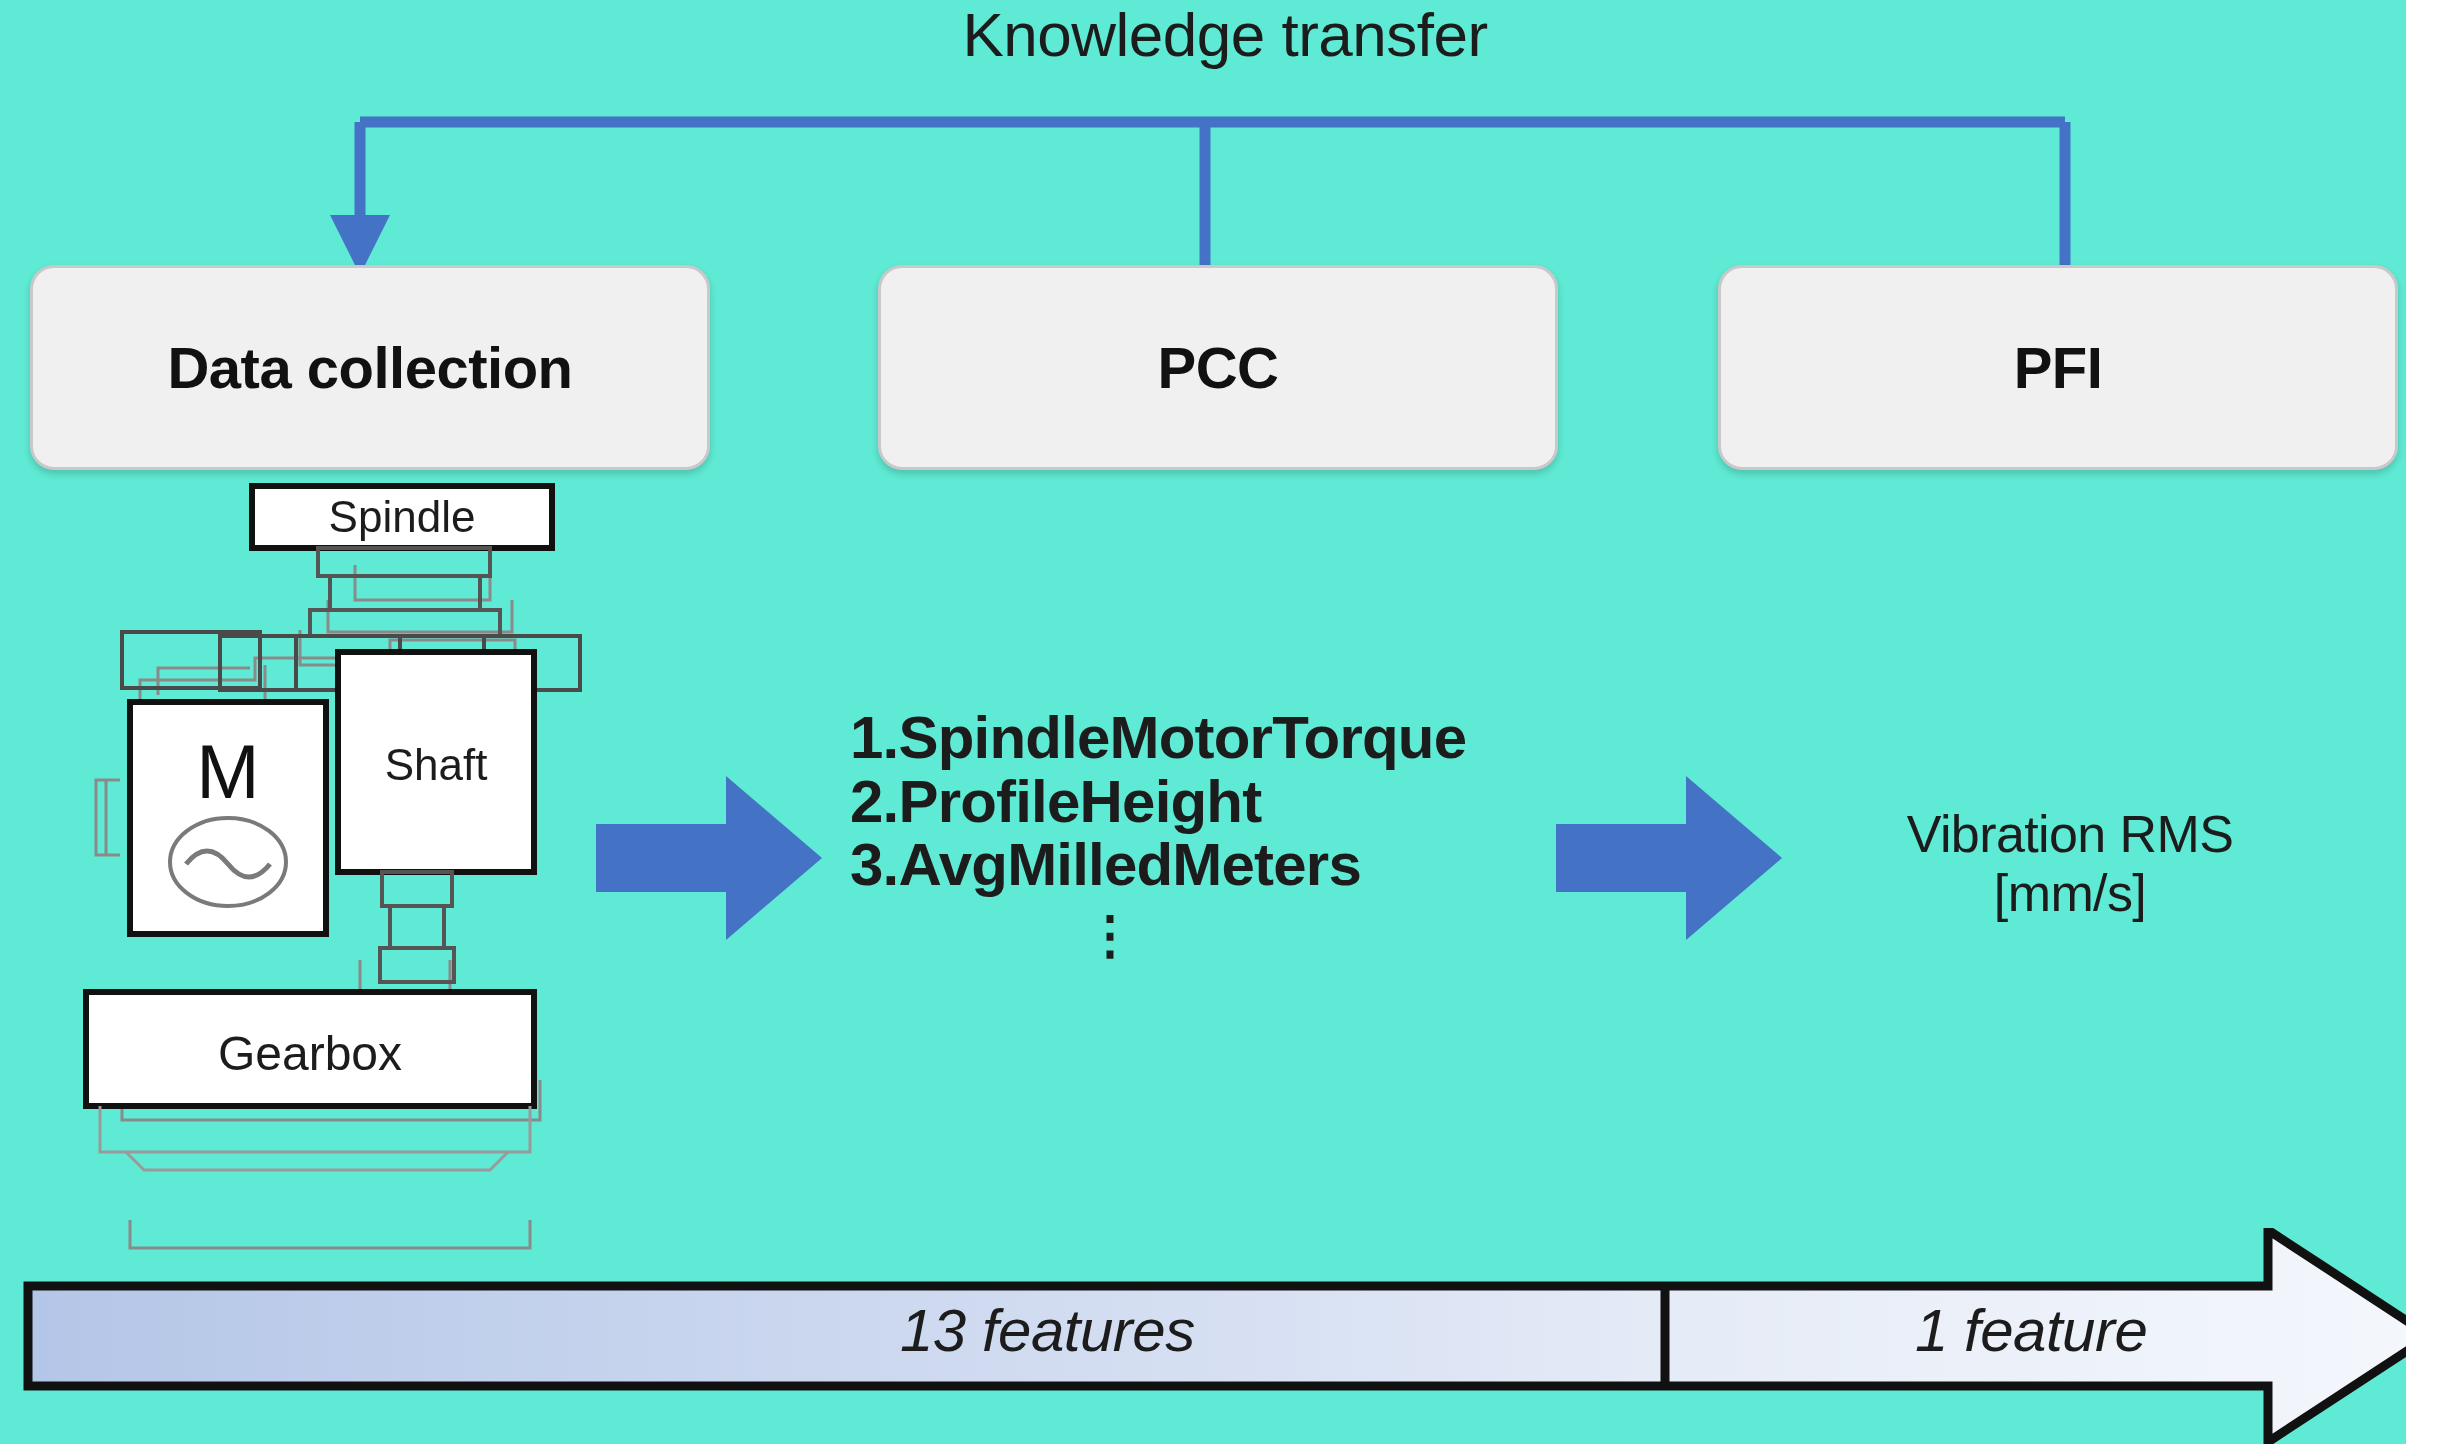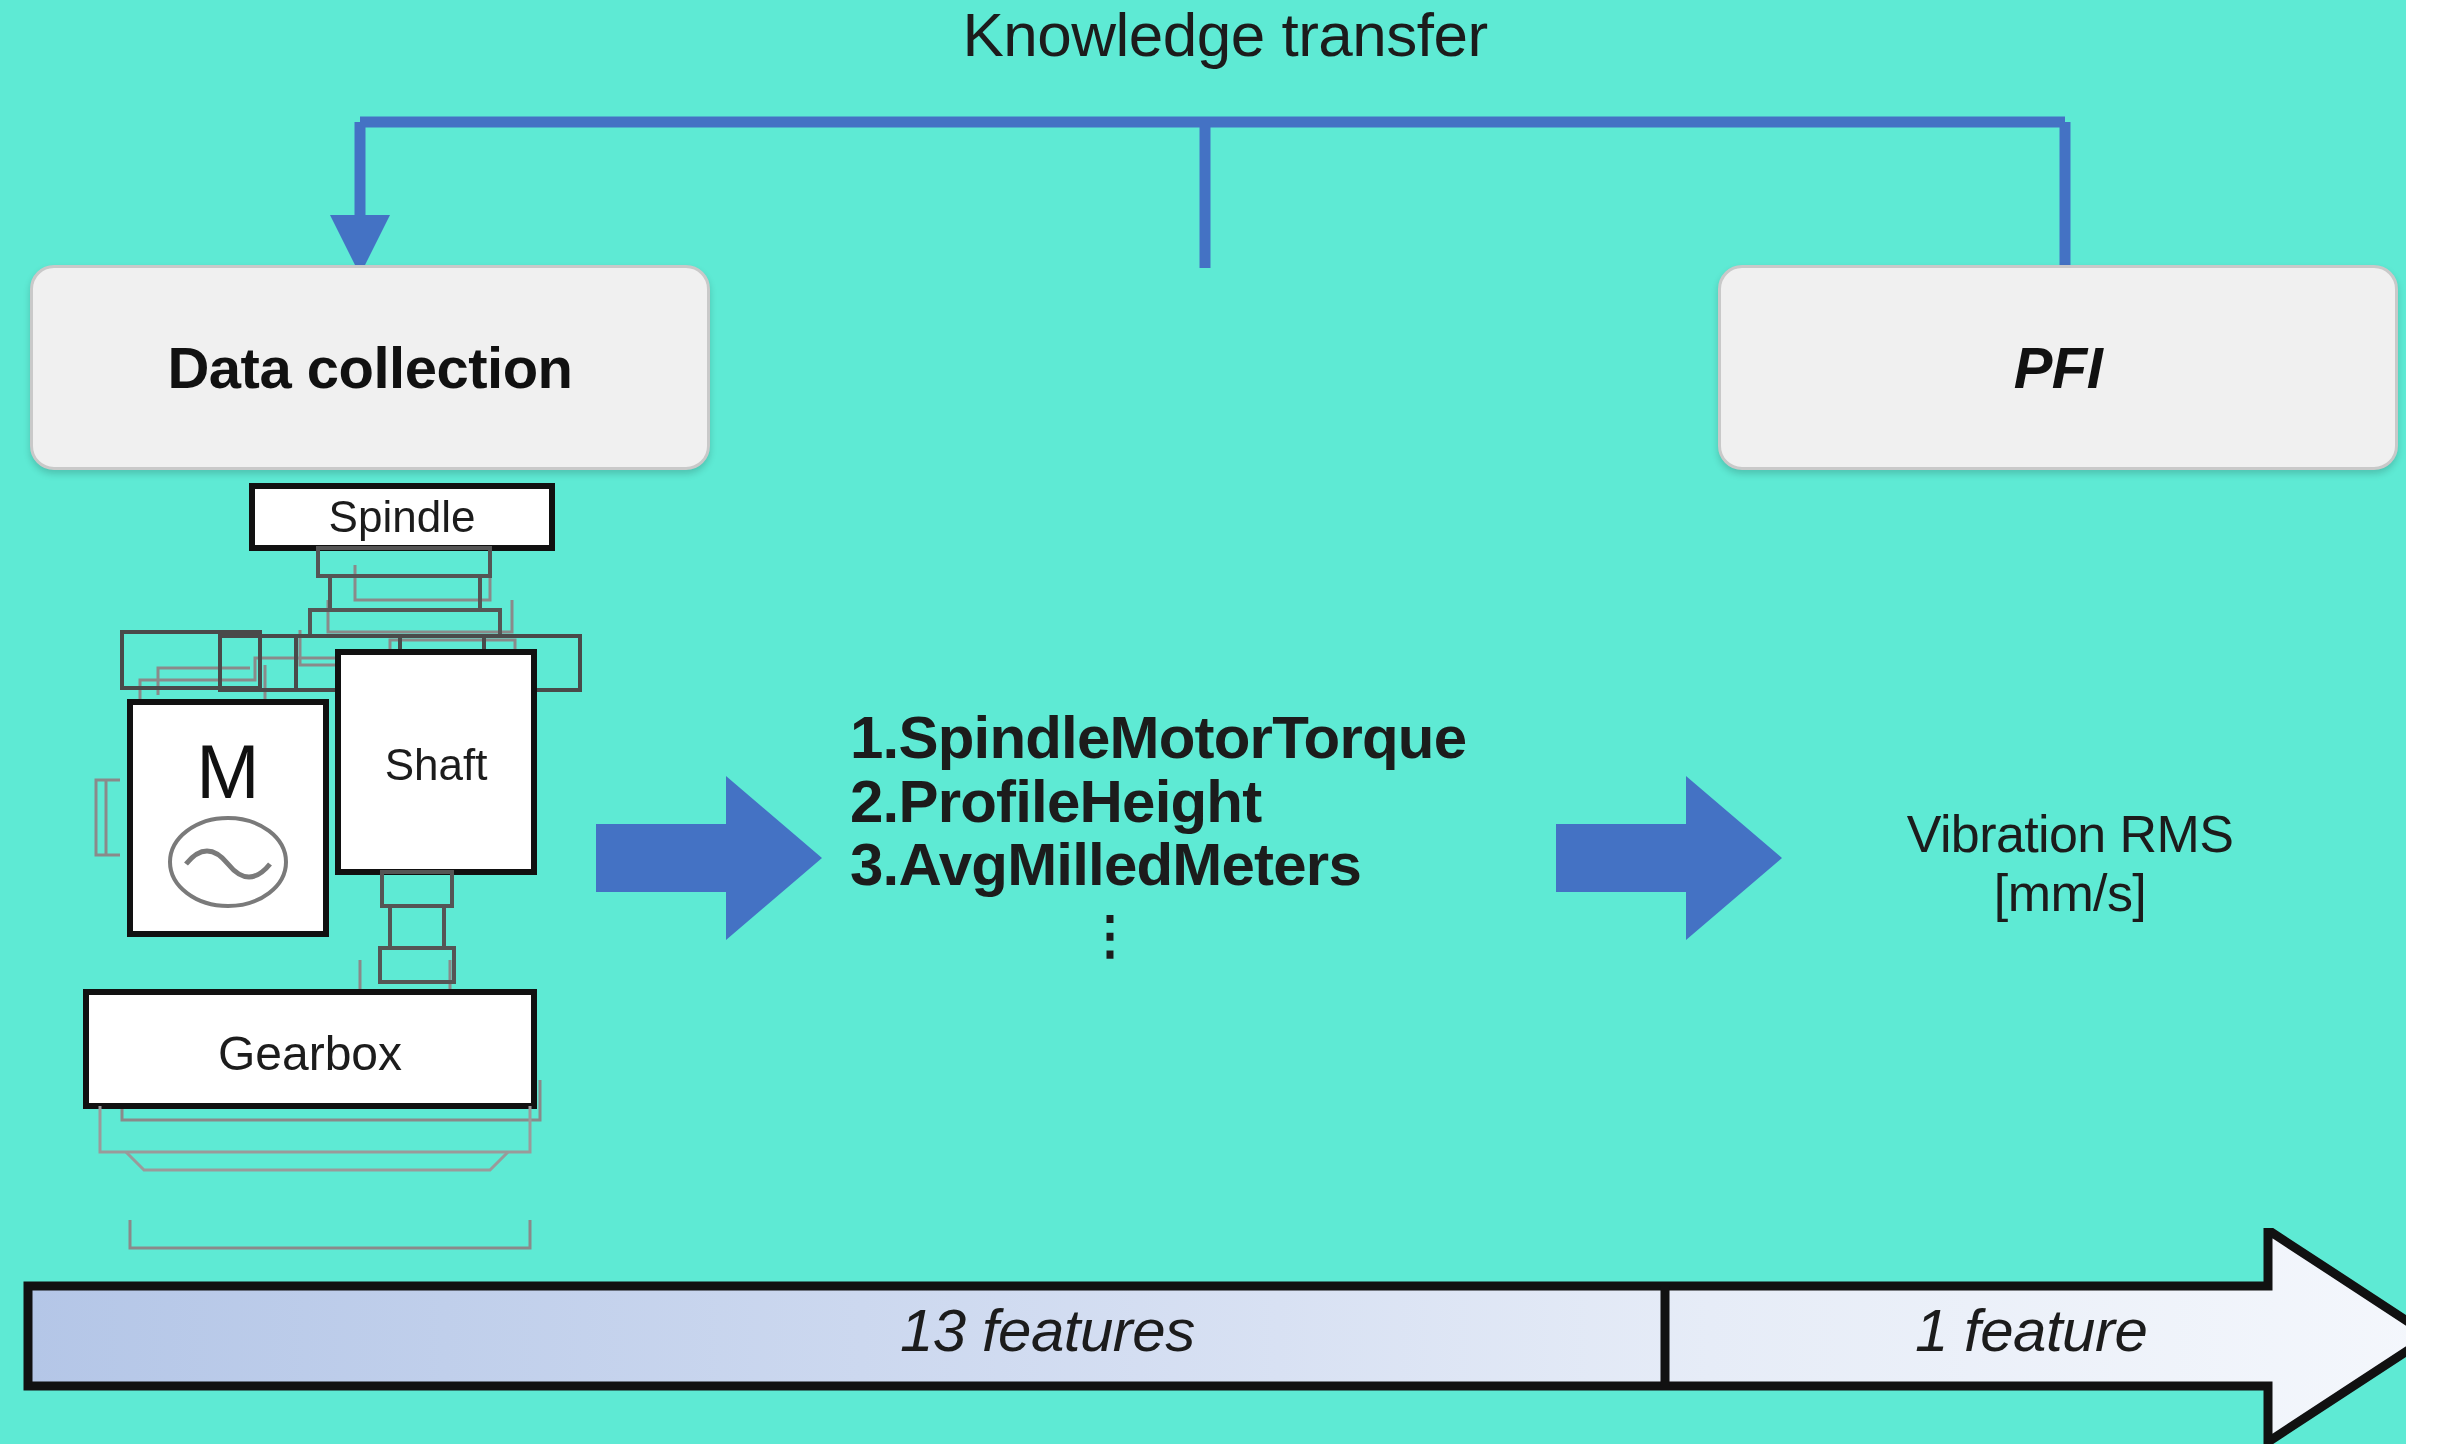--- a/index.html
+++ b/index.html
@@ -54,21 +54,21 @@
     box-sizing: border-box;
   }
   .stage-box-label {
     font-size: 58px;
     font-weight: bold;
     color: #111111;
     letter-spacing: -0.5px;
   }
   #box-data   { left: 30px;   top: 265px; width: 680px; height: 205px; }
   #box-pcc    { left: 878px;  top: 265px; width: 680px; height: 205px; }
-  #box-pfi    { left: 1718px; top: 265px; width: 680px; height: 205px; font-style: italic; }
+  #box-pfi    { left: 1718px; top: 265px; width: 680px; height: 205px; }
 
   
   .machine {
     position: absolute;
     left: 60px;
     top: 480px;
     width: 560px;
     height: 790px;
   }
 
@@ -147,20 +147,23 @@
 
     <line x1="1205" y1="32" x2="1205" y2="178" stroke="#4472C4" stroke-width="11"></line>
 
     <line x1="2065" y1="32" x2="2065" y2="178" stroke="#4472C4" stroke-width="11"></line>
   </svg>
 
   <div class="stage-box" id="box-data">
     <span class="stage-box-label">Data collection</span>
   </div>
 
+  <div class="stage-box" id="box-pcc">
+    <span class="stage-box-label">PCC</span>
+  </div>
 
   <div class="stage-box" id="box-pfi">
     <span class="stage-box-label">PFI</span>
   </div>
 
   <svg class="machine" viewBox="0 0 560 790">
     <g fill="none" stroke="#8a8a8a" stroke-width="3">
 
       <path d="M80 250 L80 200 L195 200 L195 178 L330 178 L330 160 L455 160 L455 200 L470 212 L470 250"></path>
       <path d="M98 215 L98 188 L190 188"></path>

